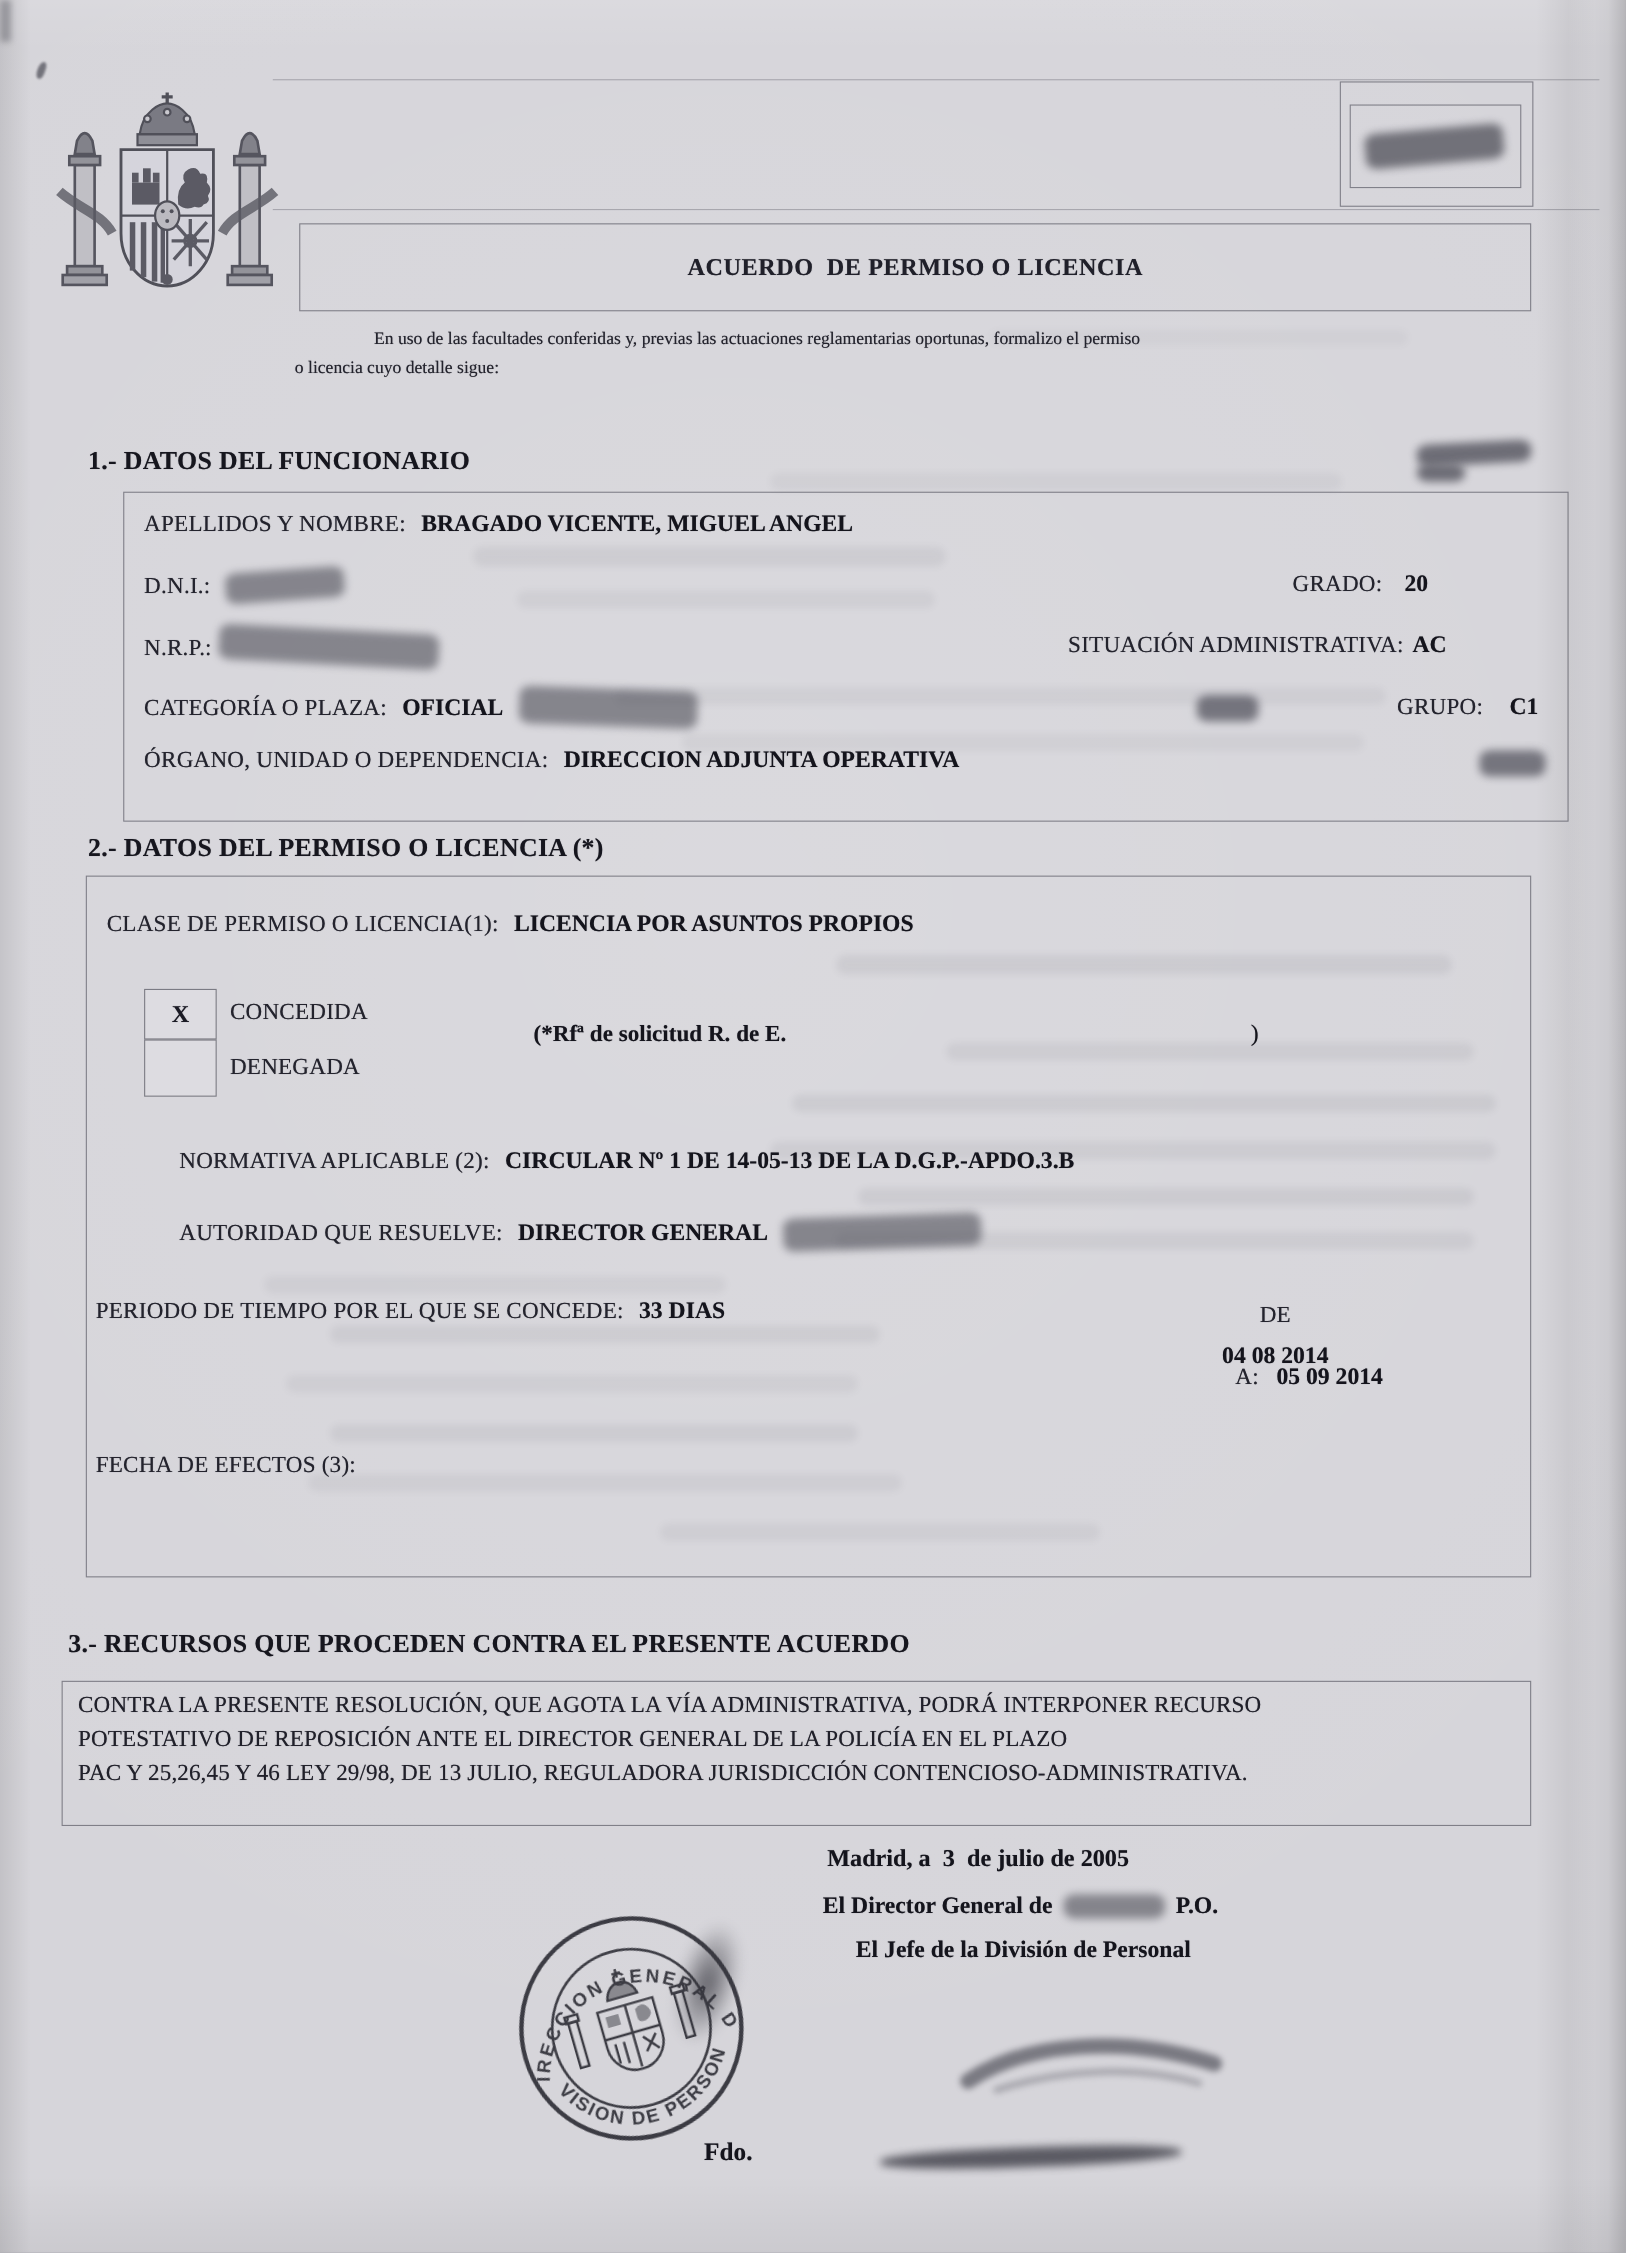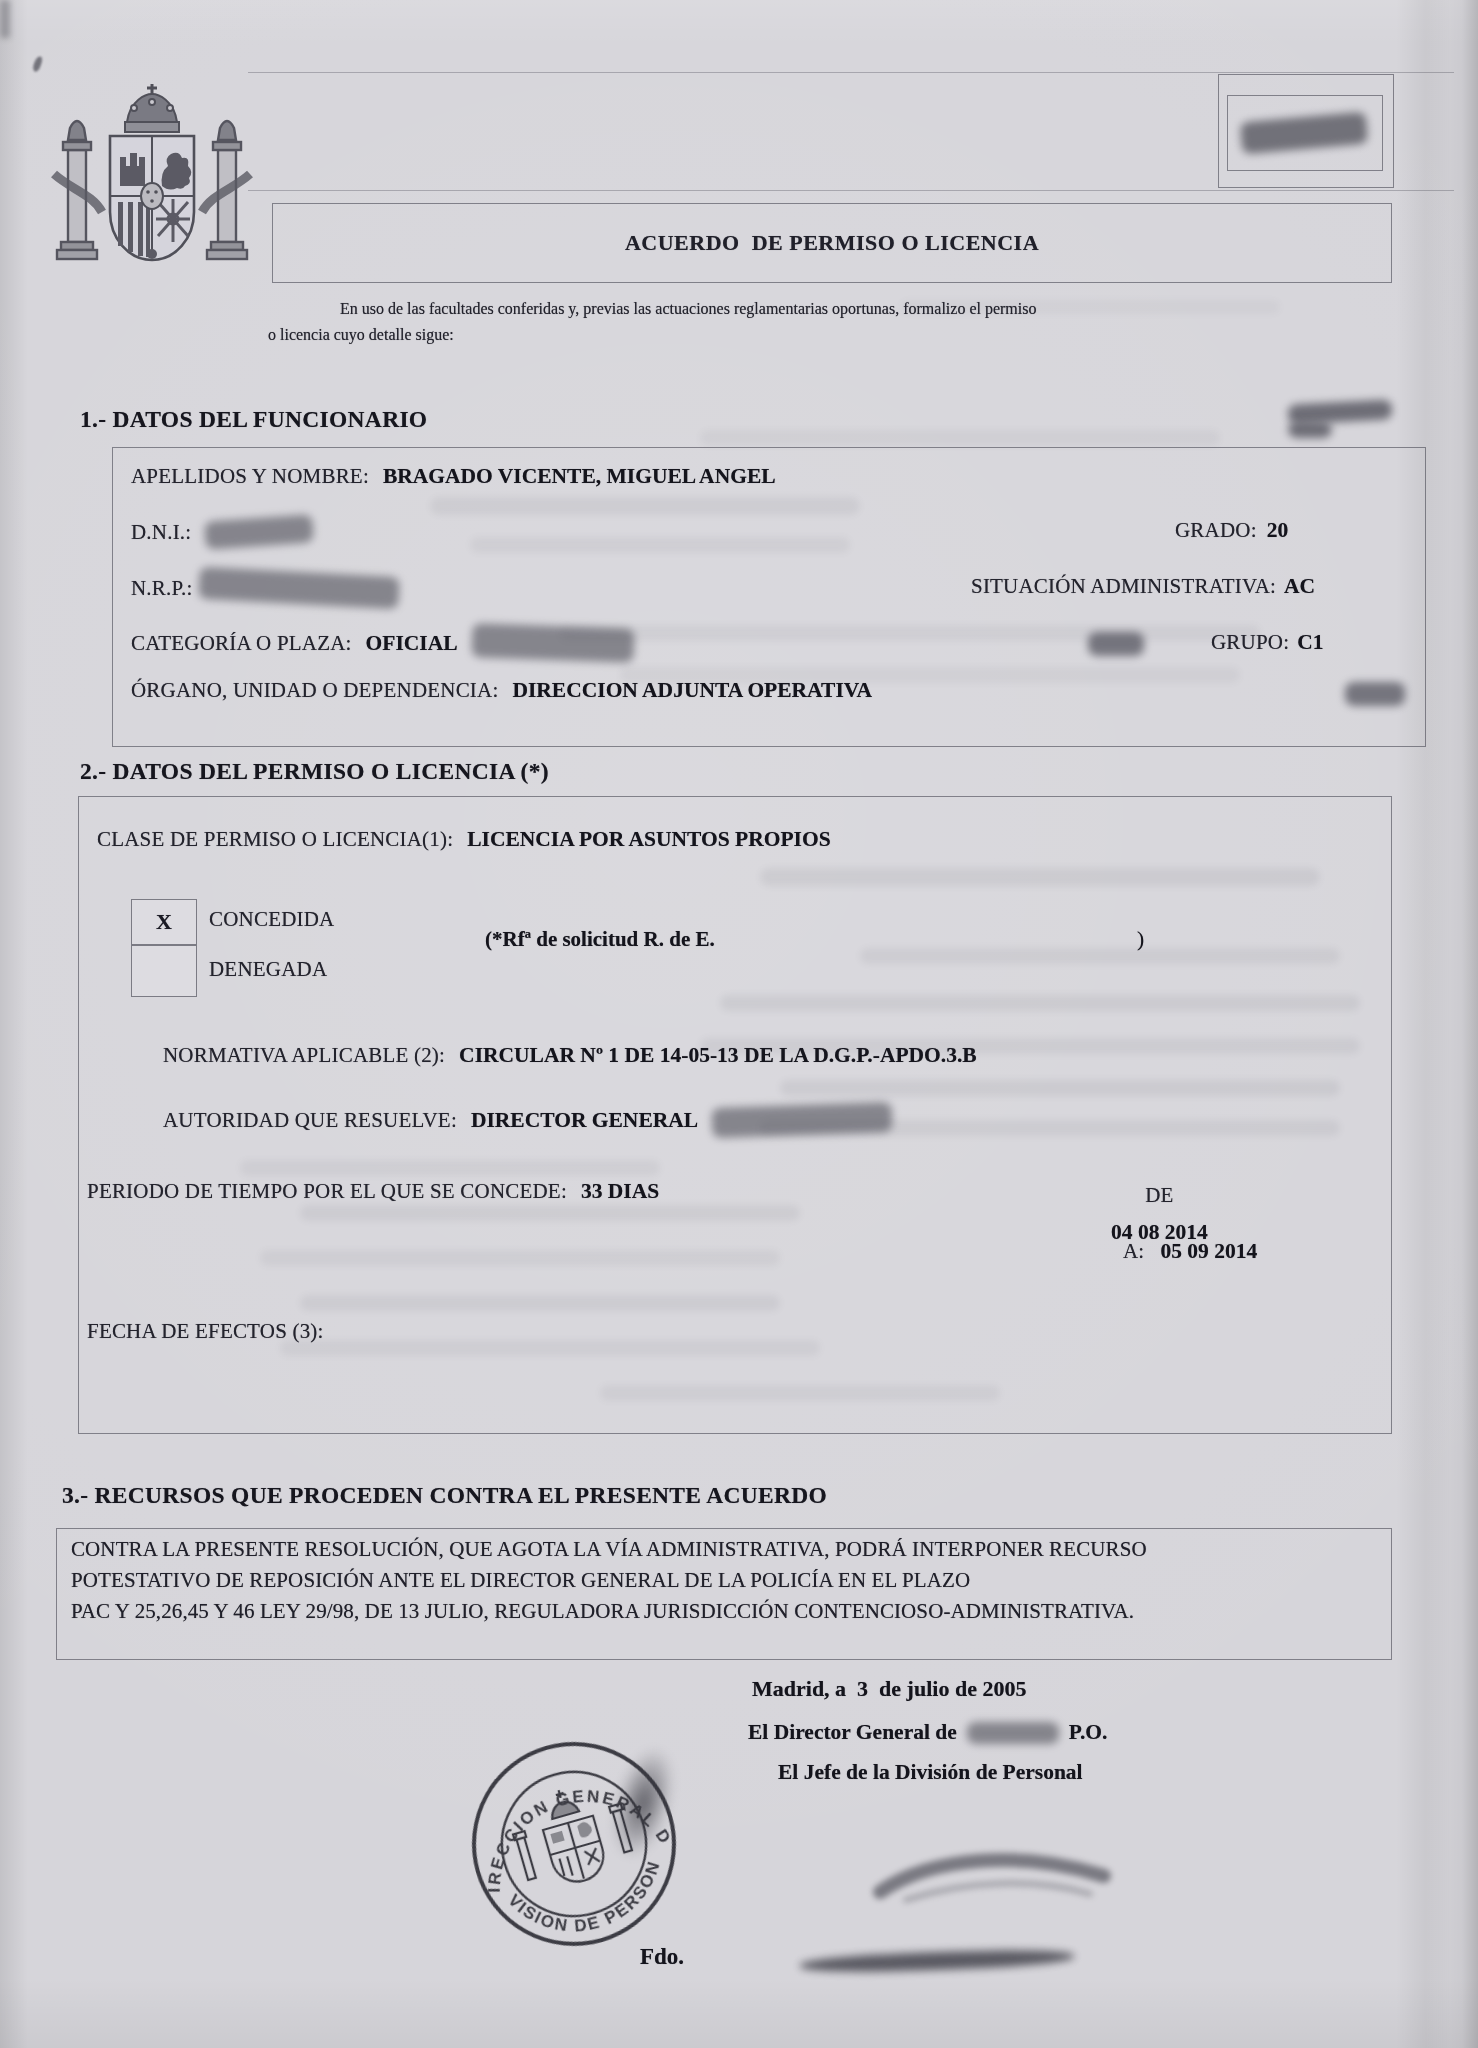--- a/index.html
+++ b/index.html
@@ -129,39 +129,39 @@
 
   <div class="abs box" style="left:78px;top:447px;width:1312px;height:298px;margin-left:34px;">
     <div class="abs row" style="left:18px;top:16px;">
       <span class="lbl scan-text">APELLIDOS Y NOMBRE:</span>
       <span class="val scan-text">BRAGADO VICENTE, MIGUEL ANGEL</span>
     </div>
     <div class="abs row" style="left:18px;top:70px;">
       <span class="lbl scan-text">D.N.I.:</span>
       <span class="redact" style="display:inline-block;width:108px;height:28px;transform:rotate(-4deg);"></span>
     </div>
-    <div class="abs row" style="left:1062px;top:70px;gap:10px;">
+    <div class="abs row" style="left:1062px;top:70px;gap:20px;">
       <span class="lbl scan-text">GRADO:</span>
       <span class="val scan-text">20</span>
     </div>
     <div class="abs row" style="left:18px;top:124px;">
       <span class="lbl scan-text">N.R.P.:</span>
       <span class="redact" style="display:inline-block;width:200px;height:32px;transform:rotate(3deg);margin-left:-8px;"></span>
     </div>
     <div class="abs row" style="left:858px;top:126px;gap:8px;">
       <span class="lbl scan-text">SITUACIÓN ADMINISTRATIVA:</span>
       <span class="val scan-text">AC</span>
     </div>
     <div class="abs row" style="left:18px;top:178px;">
       <span class="lbl scan-text">CATEGORÍA O PLAZA:</span>
       <span class="val scan-text">OFICIAL</span>
       <span class="redact" style="display:inline-block;width:162px;height:34px;transform:rotate(2deg);"></span>
     </div>
     <div class="abs redact" style="left:975px;top:184px;width:56px;height:24px;background:#5a5a64;"></div>
-    <div class="abs row" style="left:1098px;top:182px;gap:8px;">
+    <div class="abs row" style="left:1157px;top:182px;gap:24px;">
       <span class="lbl scan-text">GRUPO:</span>
       <span class="val scan-text">C1</span>
     </div>
     <div class="abs row" style="left:18px;top:230px;">
       <span class="lbl scan-text">ÓRGANO, UNIDAD O DEPENDENCIA:</span>
       <span class="val scan-text">DIRECCION ADJUNTA OPERATIVA</span>
     </div>
     <div class="abs redact" style="left:1232px;top:234px;width:60px;height:24px;background:#5a5a64;"></div>
   </div>
 

